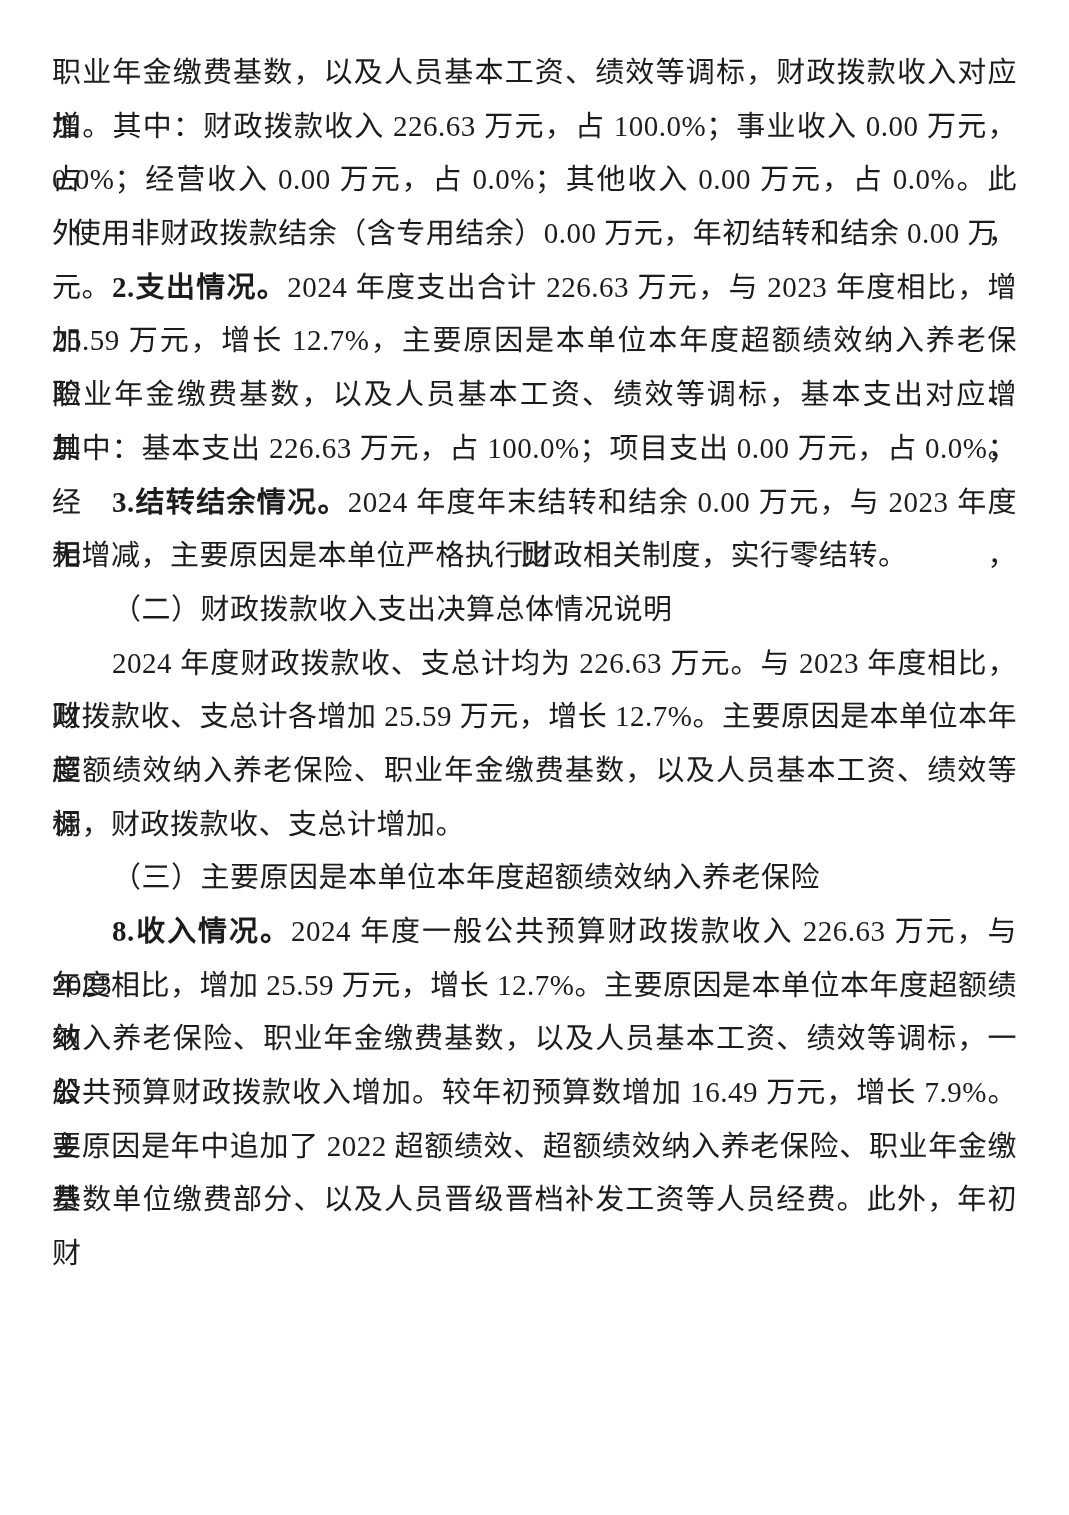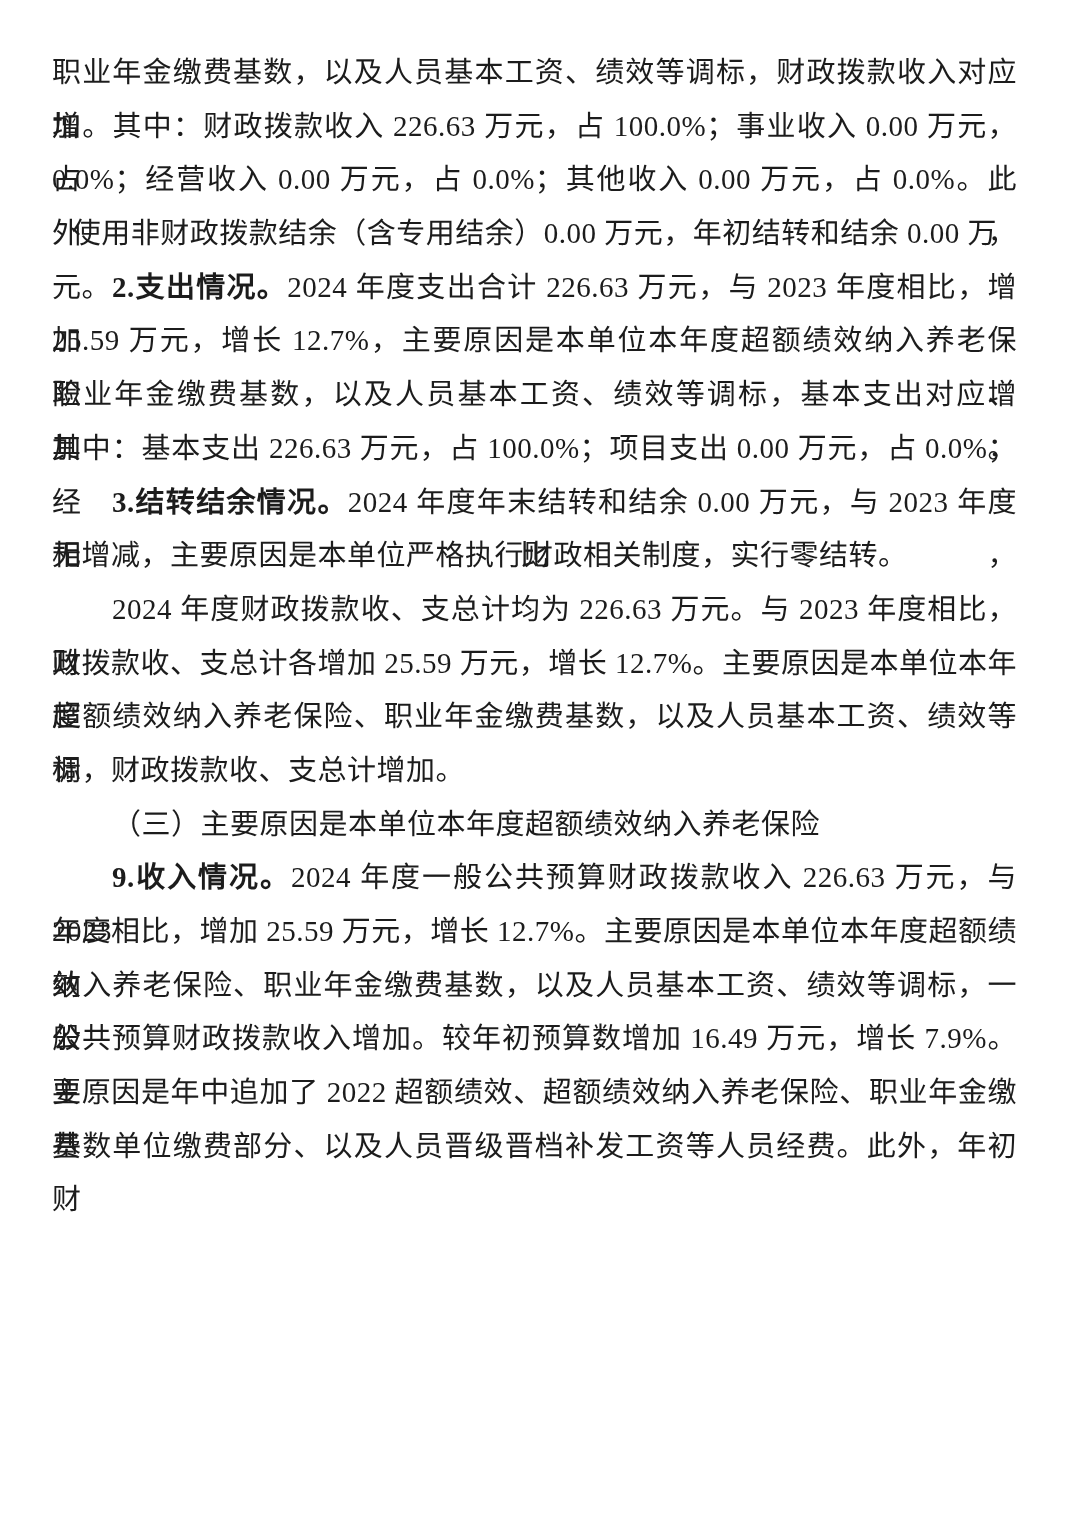--- a/index.html
+++ b/index.html
@@ -56,26 +56,27 @@
       <div class="line"><span class="seg">职业年金缴费基数，以及人员基本工资、绩效等调标，财政拨款收入对应增</span></div>
       <div class="line"><span class="seg">加。其中：财政拨款收入 226.63 万元，占 100.0%；事业收入 0.00 万元，占</span></div>
       <div class="line"><span class="seg">0.0%；经营收入 0.00 万元，占 0.0%；其他收入 0.00 万元，占 0.0%。此外，</span></div>
       <div class="line endline"><span class="seg">使用非财政拨款结余（含专用结余）0.00 万元，年初结转和结余 0.00 万元。</span></div>
       <div class="line indent"><span class="seg-bold">2.支出情况。</span><span class="seg">2024 年度支出合计 226.63 万元，与 2023 年度相比，增加</span></div>
       <div class="line"><span class="seg">25.59 万元，增长 12.7%，主要原因是本单位本年度超额绩效纳入养老保险、</span></div>
       <div class="line"><span class="seg">职业年金缴费基数，以及人员基本工资、绩效等调标，基本支出对应增加。</span></div>
       <div class="line"><span class="seg">其中：基本支出 226.63 万元，占 100.0%；项目支出 0.00 万元，占 0.0%；经</span></div>
       <div class="line indent"><span class="seg-bold">3.结转结余情况。</span><span class="seg">2024 年度年末结转和结余 0.00 万元，与 2023 年度相比，</span></div>
       <div class="line endline"><span class="seg">无增减，主要原因是本单位严格执行财政相关制度，实行零结转。</span></div>
+      <div class="line endline indent"><span class="seg">（二）财政拨款收入支出决算总体情况说明</span></div>
       <div class="line indent"><span class="seg">2024 年度财政拨款收、支总计均为 226.63 万元。与 2023 年度相比，财</span></div>
       <div class="line"><span class="seg">政拨款收、支总计各增加 25.59 万元，增长 12.7%。主要原因是本单位本年度</span></div>
       <div class="line"><span class="seg">超额绩效纳入养老保险、职业年金缴费基数，以及人员基本工资、绩效等调</span></div>
       <div class="line endline"><span class="seg">标，财政拨款收、支总计增加。</span></div>
       <div class="line endline indent"><span class="seg">（三）主要原因是本单位本年度超额绩效纳入养老保险</span></div>
-      <div class="line indent"><span class="seg-bold">9.收入情况。</span><span class="seg">2024 年度一般公共预算财政拨款收入 226.63 万元，与 2023</span></div>
+      <div class="line indent"><span class="seg-bold">8.收入情况。</span><span class="seg">2024 年度一般公共预算财政拨款收入 226.63 万元，与 2023</span></div>
       <div class="line"><span class="seg">年度相比，增加 25.59 万元，增长 12.7%。主要原因是本单位本年度超额绩效</span></div>
       <div class="line"><span class="seg">纳入养老保险、职业年金缴费基数，以及人员基本工资、绩效等调标，一般</span></div>
       <div class="line"><span class="seg">公共预算财政拨款收入增加。较年初预算数增加 16.49 万元，增长 7.9%。主</span></div>
       <div class="line"><span class="seg">要原因是年中追加了 2022 超额绩效、超额绩效纳入养老保险、职业年金缴费</span></div>
       <div class="line"><span class="seg">基数单位缴费部分、以及人员晋级晋档补发工资等人员经费。此外，年初财</span></div>
     </div>
   <div class="footer">
     <span>- 2 -</span>
   </div>
 </div>

